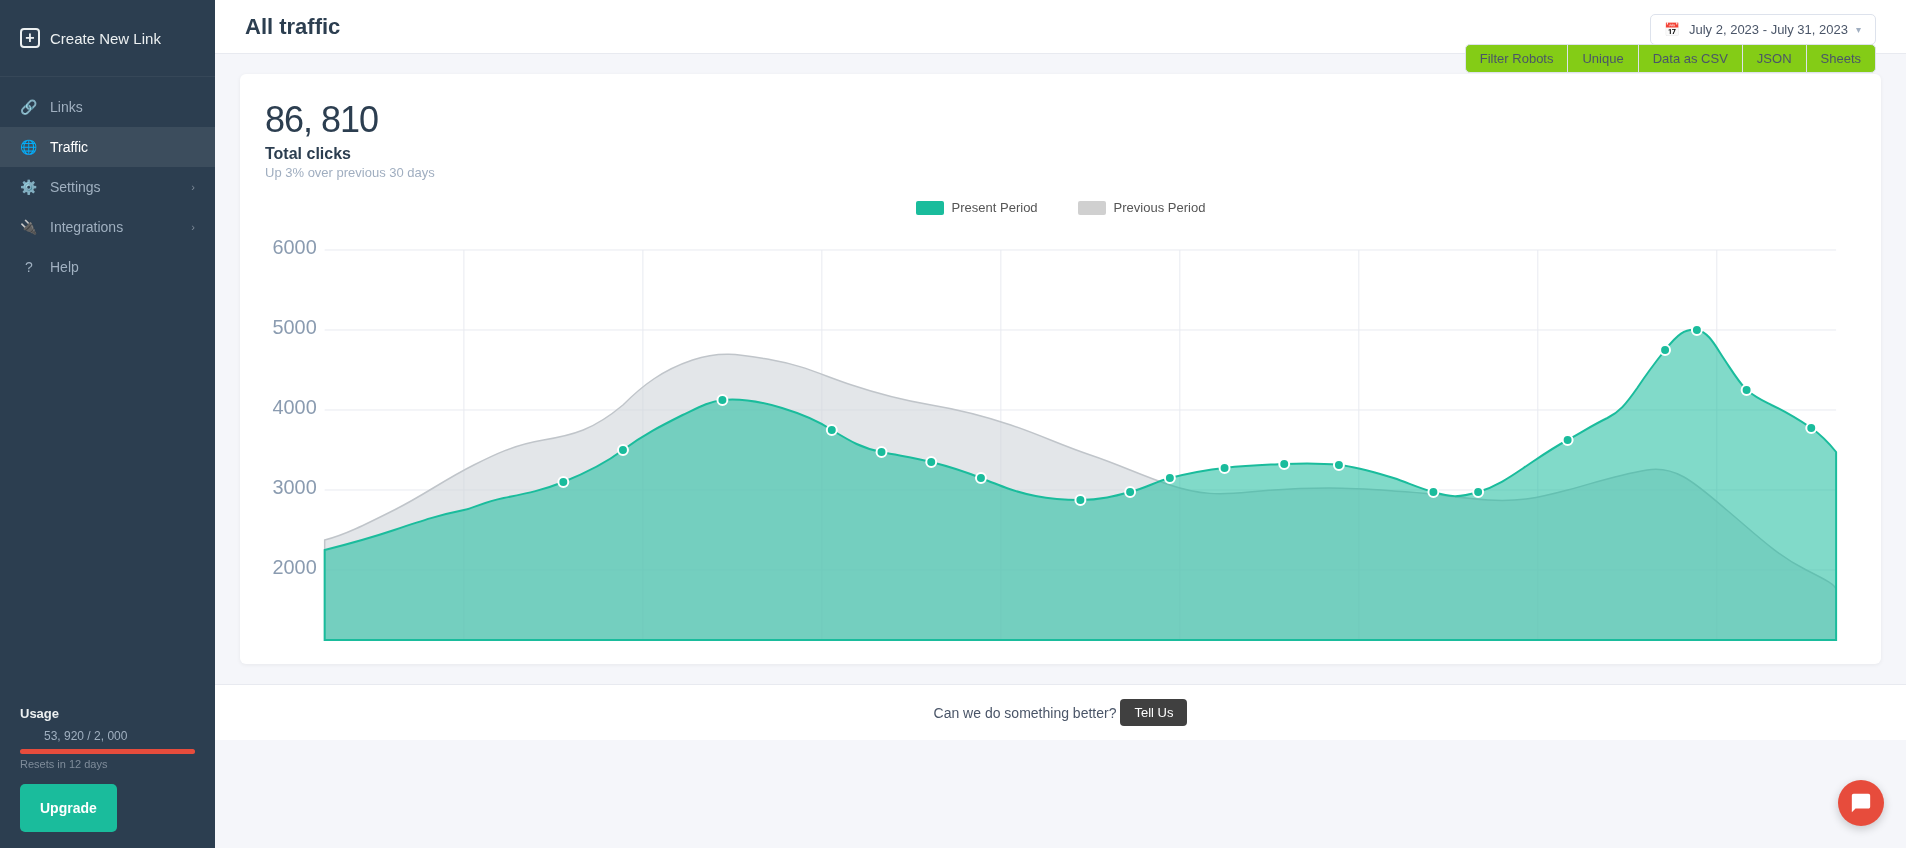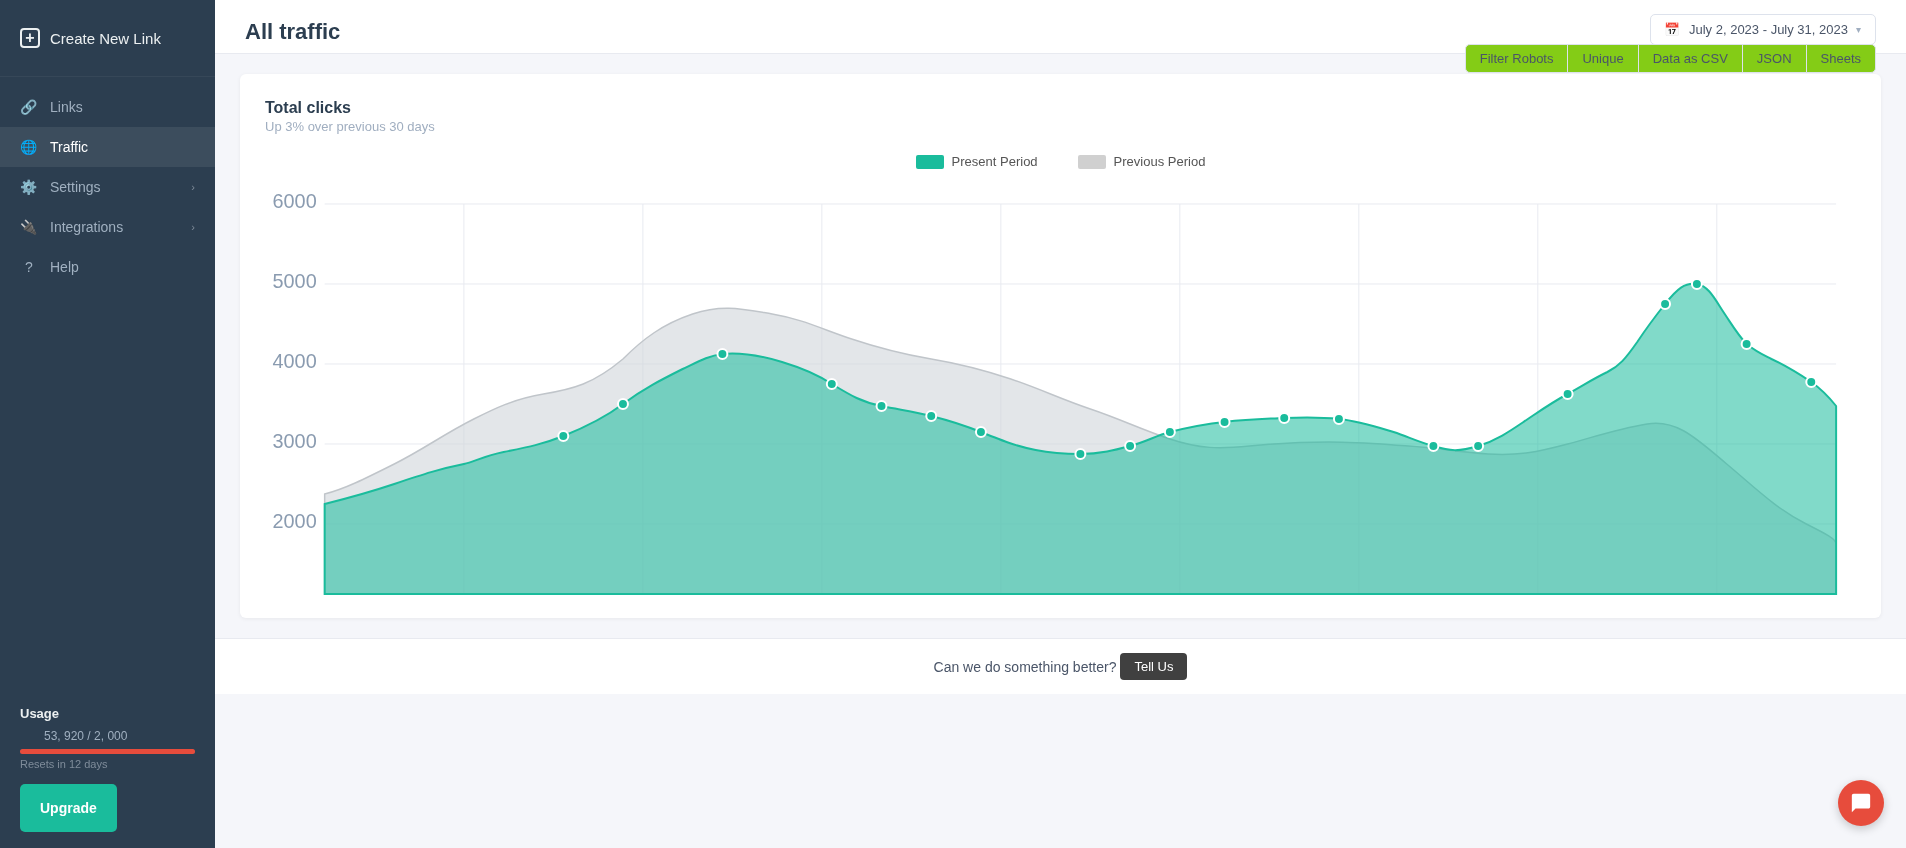--- a/index.html
+++ b/index.html
@@ -73,21 +73,21 @@
       flex-direction: column;
       overflow: hidden;
     }
     .header {
       background: #fff;
       border-bottom: 1px solid #e8eaf0;
       padding: 14px 30px 0;
     }
     .header-top {
       display: flex;
-      align-items: flex-end;
+      align-items: flex-start;
       justify-content: space-between;
       margin-bottom: 8px;
     }
     .page-title { font-size: 22px; font-weight: 600; color: #2c3e50; }
     .date-range-btn {
       display: flex;
       align-items: center;
       gap: 8px;
       border: 1px solid #dde2ec;
       border-radius: 5px;
@@ -257,20 +257,21 @@
       <button class="action-btn">Filter Robots</button>
       <button class="action-btn">Unique</button>
       <button class="action-btn">Data as CSV</button>
       <button class="action-btn">JSON</button>
       <button class="action-btn">Sheets</button>
     </div>
   </div>
 
   <div class="content-area">
     <div class="chart-container">
+      <div class="stat-total">86, 810</div>
       <div class="stat-label">Total clicks</div>
       <div class="stat-sub">Up 3% over previous 30 days</div>
 
       <div class="legend">
         <div class="legend-item">
           <div class="legend-box present"></div>
           <span>Present Period</span>
         </div>
         <div class="legend-item">
           <div class="legend-box previous"></div>

